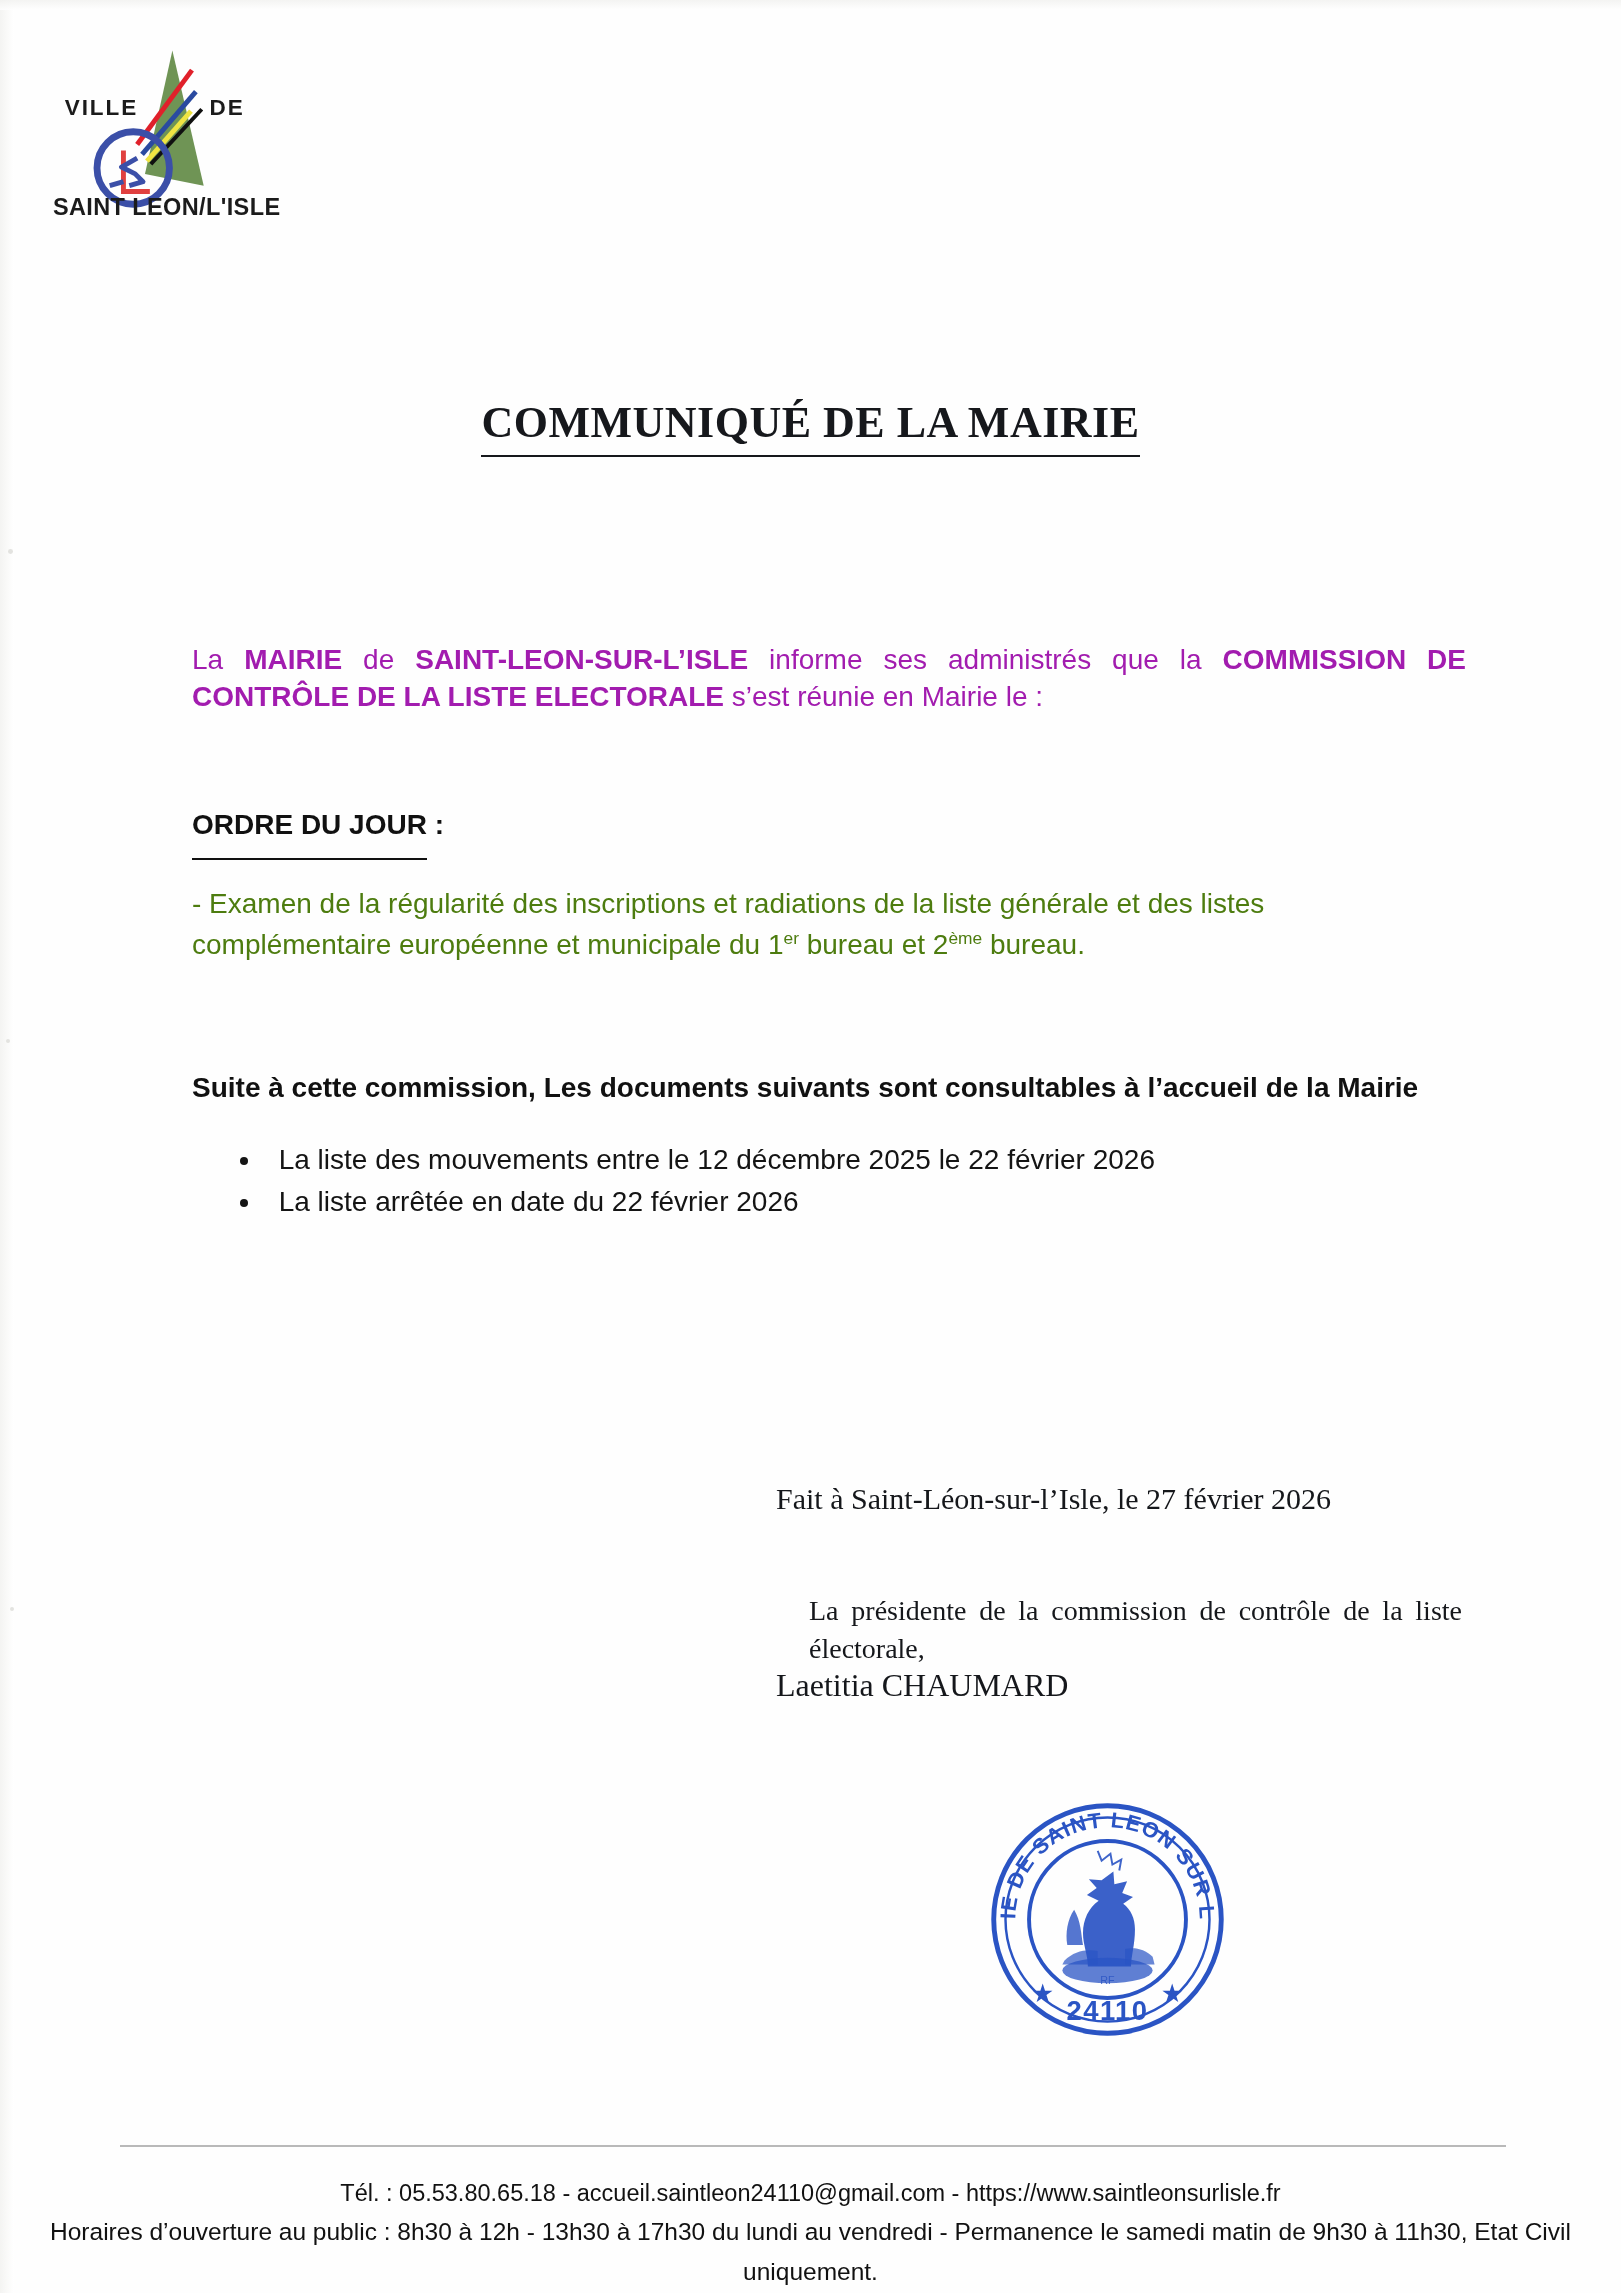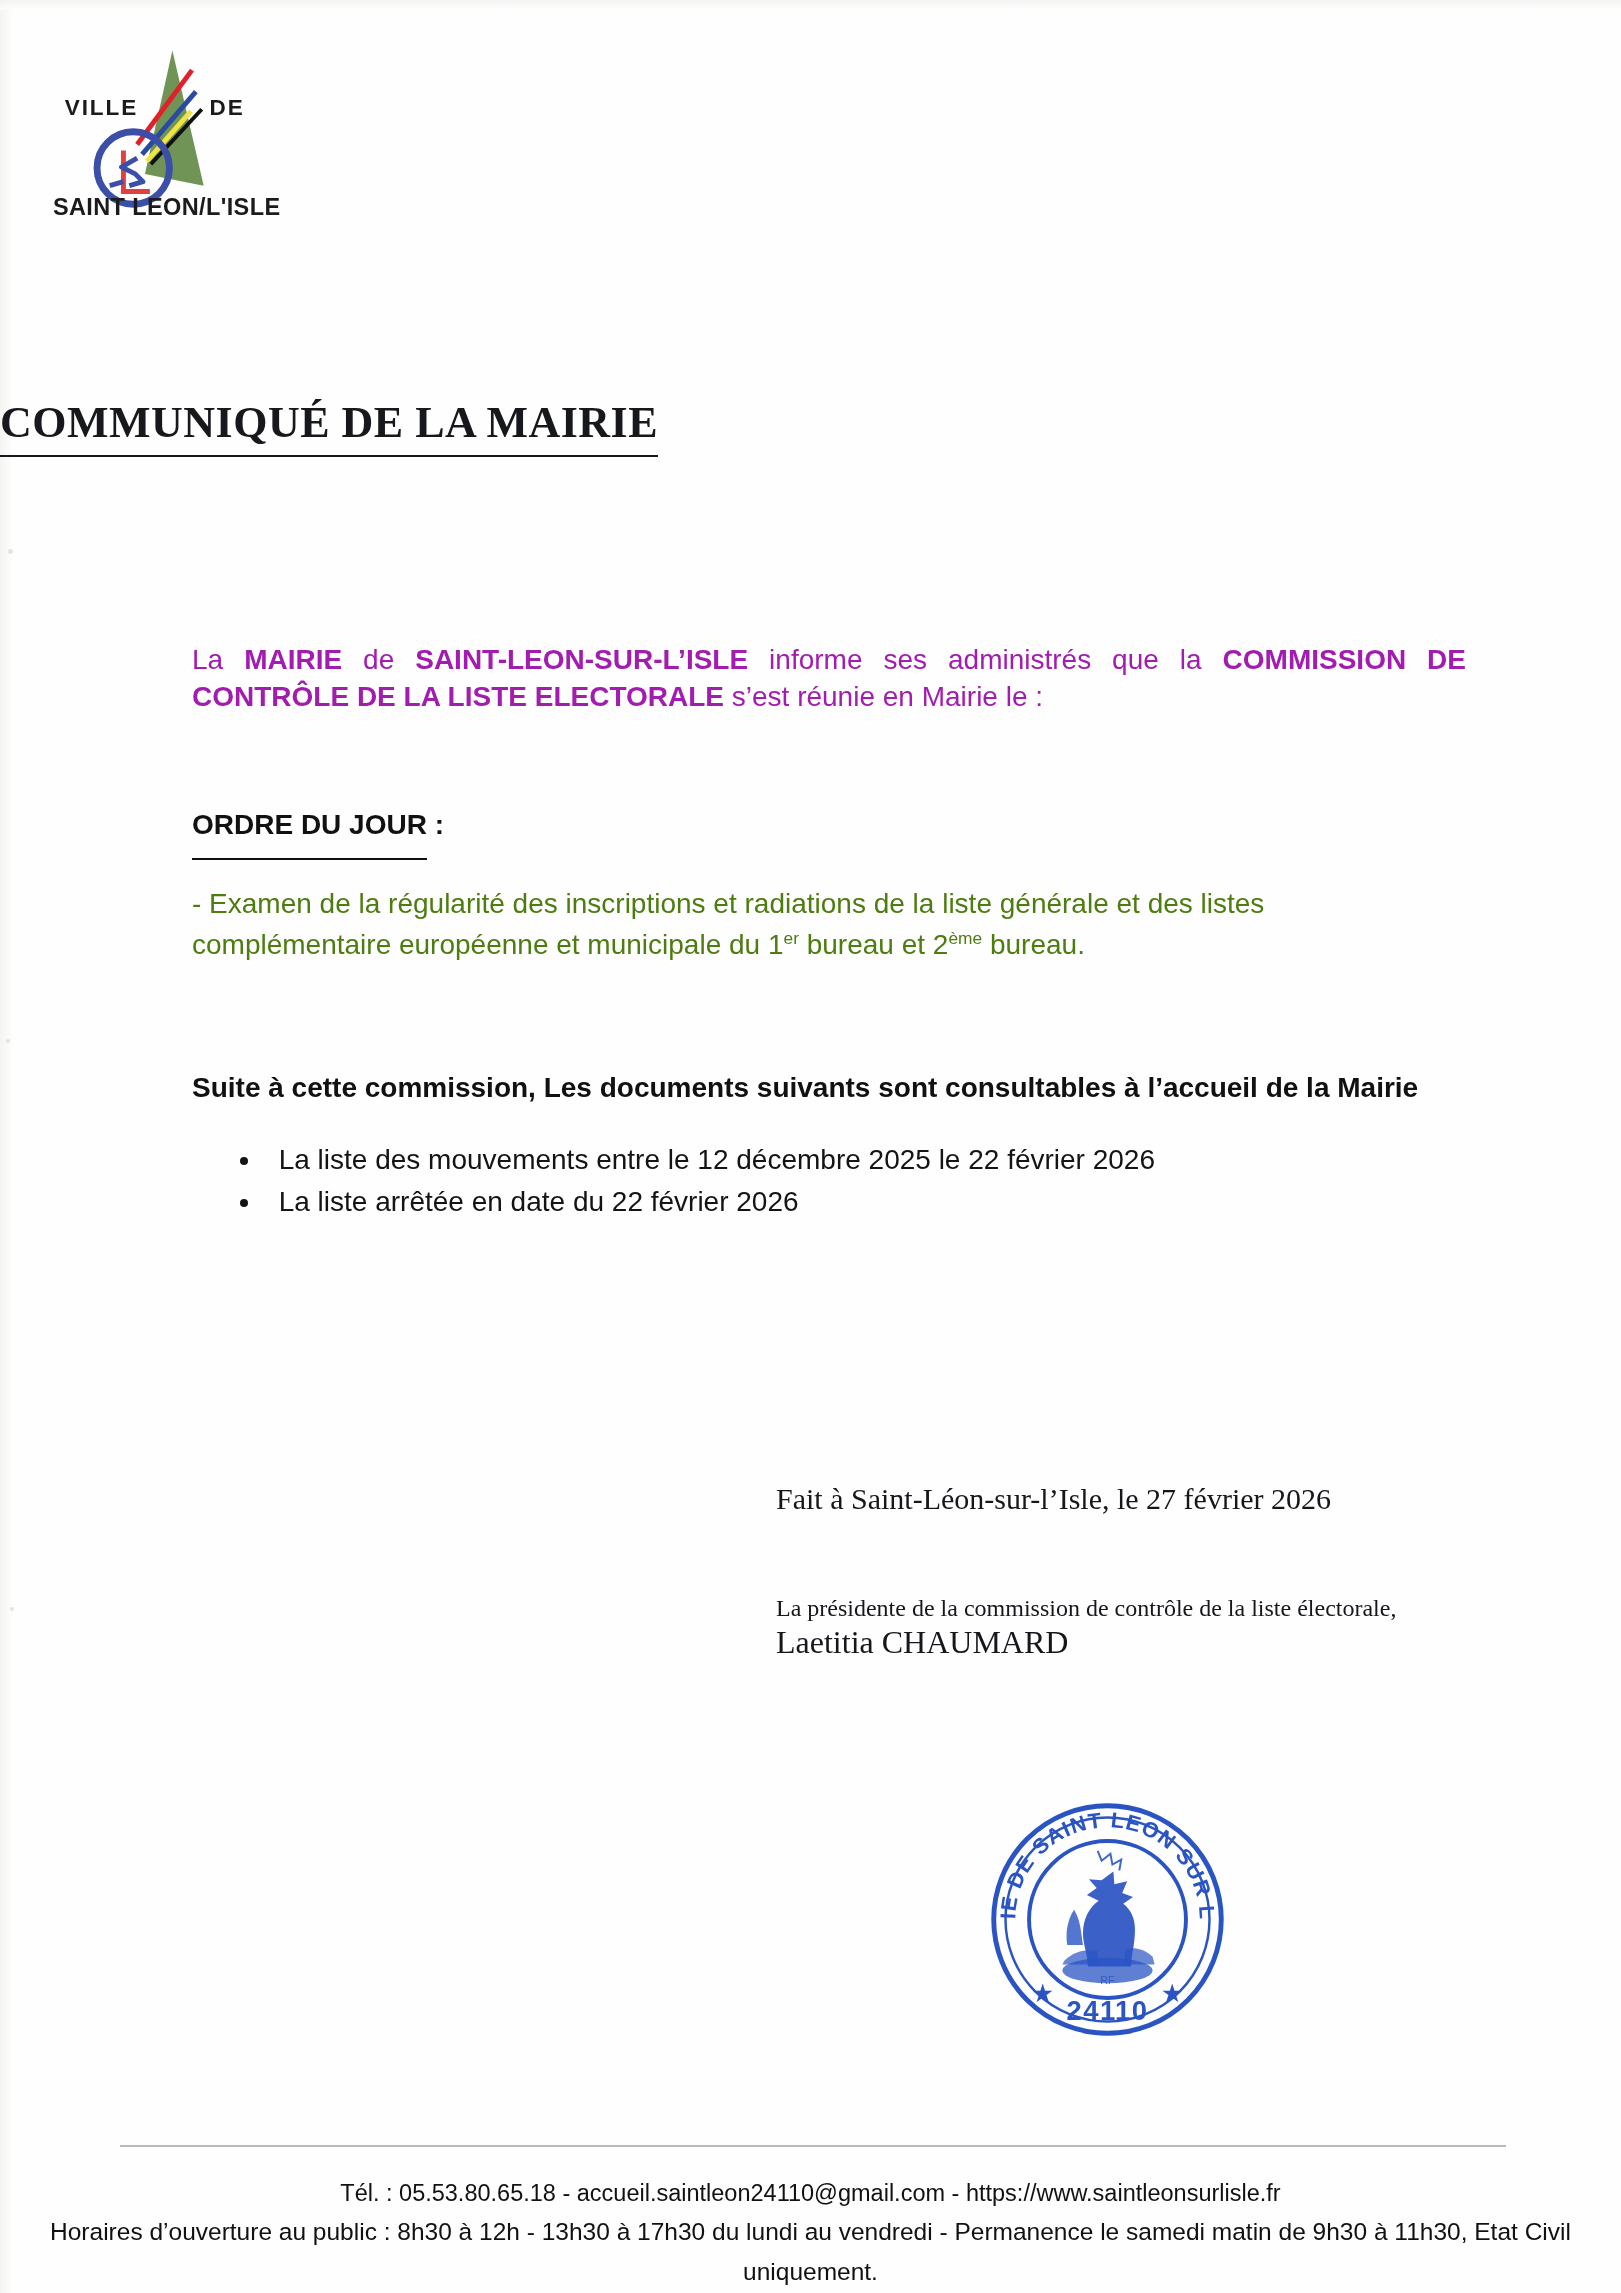--- a/index.html
+++ b/index.html
@@ -52,21 +52,21 @@
     height: 186px;
   }
   .logo svg { display: block; }
 
   
   .doc-title {
     position: absolute;
     left: 0;
     top: 397px;
     width: 100%;
-    text-align: left;
+    text-align: center;
     font-family: "Liberation Serif", serif;
     font-weight: bold;
     font-size: 44px;
     letter-spacing: 0.5px;
     color: #16181c;
   }
   .doc-title .u {
     border-bottom: 2.9px solid #16181c;
     padding-bottom: 6.9px;
     display: inline-block;
@@ -142,24 +142,25 @@
     top: 1482px;
     width: 686px;
     font-family: "Liberation Serif", serif;
     color: #15171b;
   }
   .sign-place {
     font-size: 30px;
   }
   .sign-role {
     margin-top: 76px;
-    font-size: 24px;
+    font-size: 28px;
     line-height: 1.34;
     text-align: justify;
     text-align-last: left;
+    margin-left: 33px;
   }
   .sign-name {
     font-size: 32px;
   }
 
   
   .stamp {
     position: absolute;
     left: 980px;
     top: 1792px;

